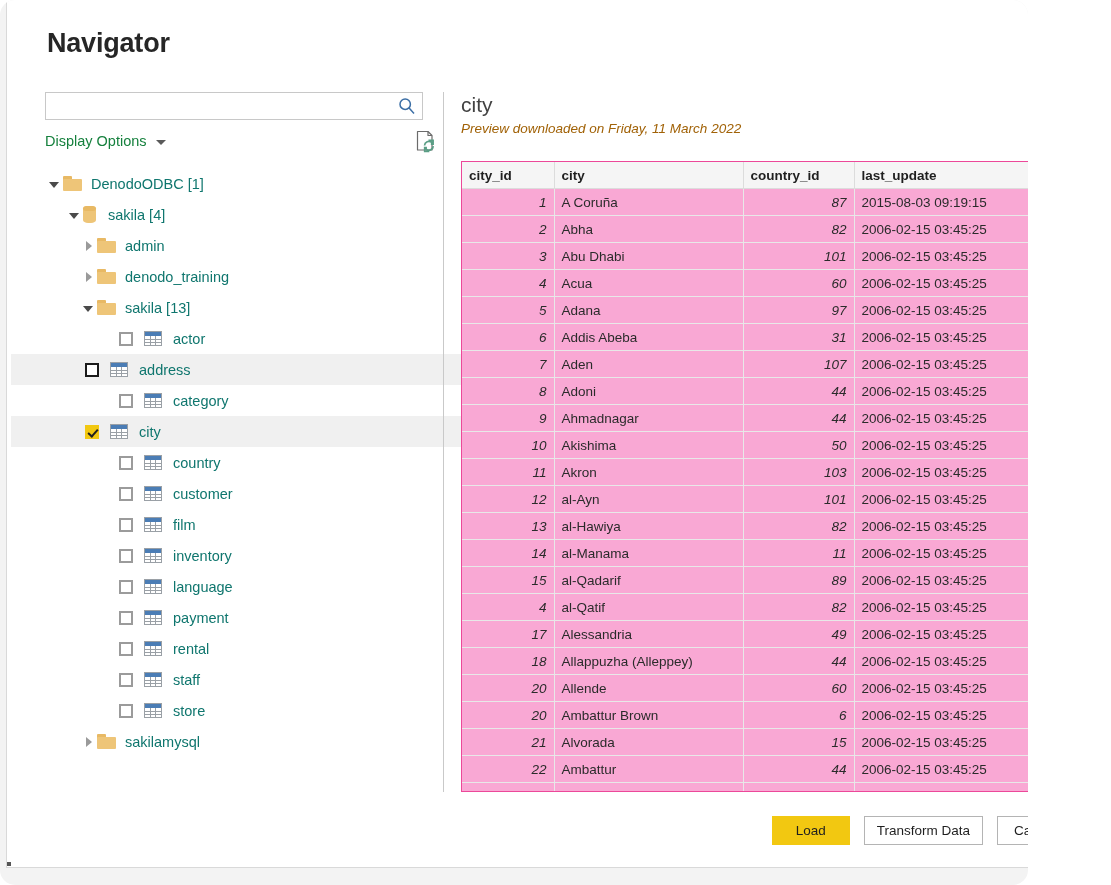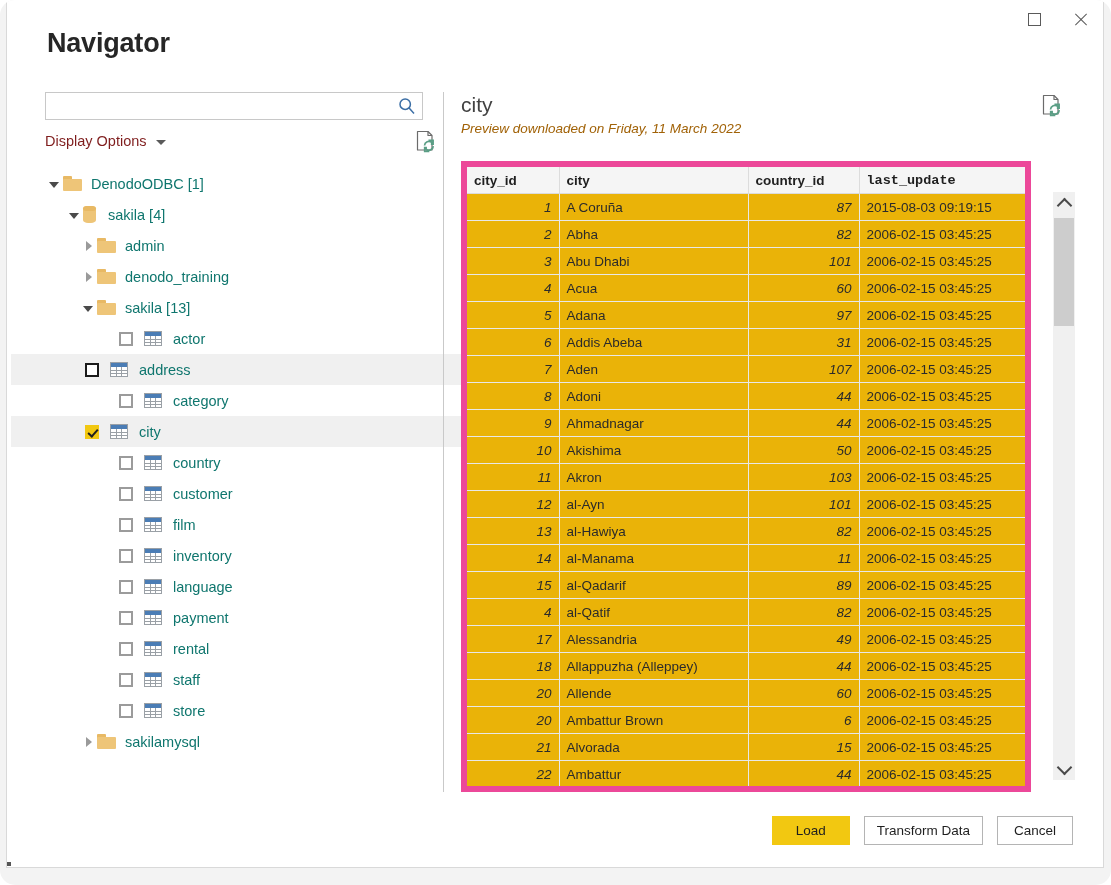--- a/index.html
+++ b/index.html
@@ -3,21 +3,21 @@
 <meta charset="utf-8">
 <style>
   html, body {
     margin: 0;
     padding: 0;
     background: #ffffff;
     font-family: "Liberation Sans", sans-serif;
   }
   #screen {
     position: relative;
-    width: 1111px;
+    width: 1028px;
     height: 885px;
     background: #f3f3f3;
     overflow: hidden;
     border-radius: 15px;
   }
   .dialog {
     position: absolute;
     left: 6px;
     top: 0px;
     width: 1098px;
@@ -117,21 +117,21 @@
     position: relative;
     margin-top: 12px;
     width: 378px;
     height: 22px;
   }
   .display-options {
     display: inline-flex;
     align-items: center;
     gap: 9px;
     font-size: 14.5px;
-    color: #7f1d1d;
+    color: #15803d;
     cursor: default;
   }
   .caret-down {
     width: 0; height: 0;
     border-left: 5px solid transparent;
     border-right: 5px solid transparent;
     border-top: 5px solid #5a5a5a;
     margin-top: 3px;
   }
   .refresh-doc-icon {
@@ -322,24 +322,24 @@
     width: 22px; height: 24px;
   }
 
   
   .table-area {
     position: absolute;
     left: 454px;
     top: 161px;
     width: 570px;
     height: 631px;
-    border: 6px solid #ec4899;
+    border: 1px solid #ec4899;
     box-sizing: border-box;
     overflow: hidden;
-    background: #eab308;
+    background: #f9a8d4;
   }
   table.preview {
     border-collapse: collapse;
     width: 100%;
     table-layout: fixed;
     font-size: 13.5px;
     color: #2b2b2b;
   }
   table.preview th {
     background: #f5f5f5;
@@ -347,21 +347,21 @@
     text-align: left;
     padding: 4px 7px;
     border-right: 1px solid #dcdcdc;
     border-bottom: 1px solid #dcdcdc;
     height: 18px;
     font-size: 13.5px;
     color: #1f1f1f;
     white-space: nowrap;
     overflow: hidden;
   }
-  table.preview th:last-child { border-right: none; font-family: Liberation Mono, monospace; }
+  table.preview th:last-child { border-right: none; }
   table.preview td {
     padding: 3px 7px;
     border-right: 1px solid #e8e8e8;
     border-bottom: 1px solid #e8e8e8;
     height: 20px;
     white-space: nowrap;
     overflow: hidden;
   }
   table.preview td:last-child { border-right: none; }
   td.num {

